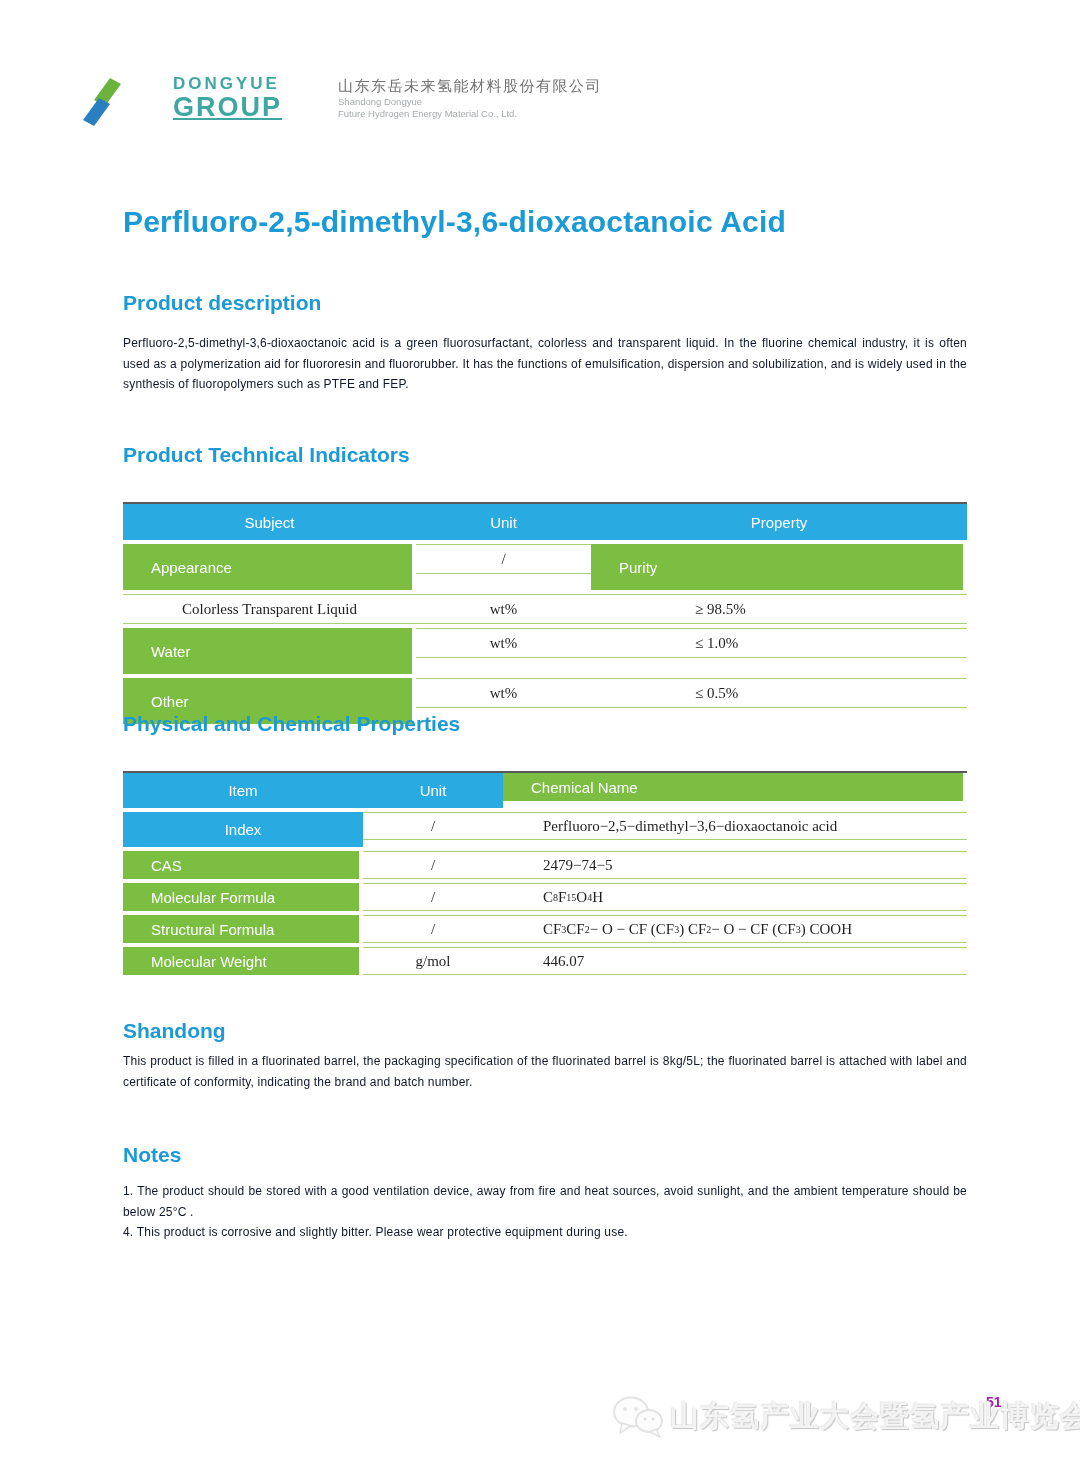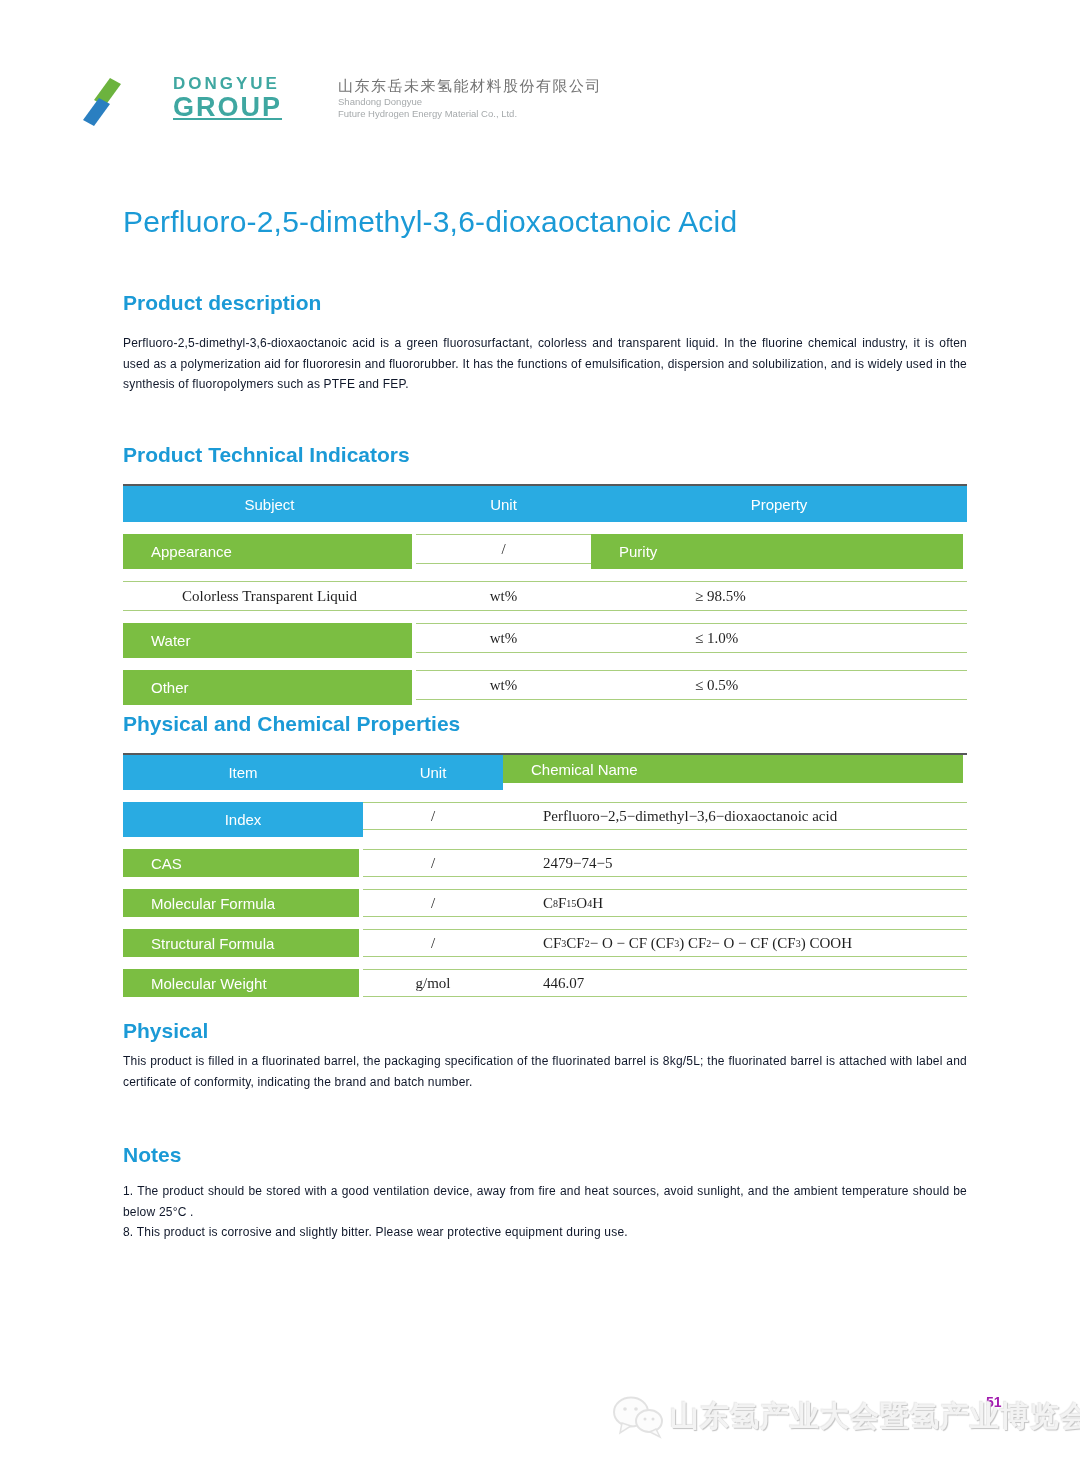--- a/index.html
+++ b/index.html
@@ -14,48 +14,48 @@
   .logo-mark { width:38px; height:52px; margin-top:2px; }
   .logo-text { margin-left:12px; color:#3fa7a1; }
   .logo-line1 { font-size:17px; font-weight:bold; letter-spacing:3px; line-height:19px; }
   .logo-line2 { font-size:27px; font-weight:bold; letter-spacing:2px; line-height:28px;text-decoration:underline; }
   .logo-company { margin-left:16px; padding-top:2px; }
   .company-cn { font-size:15px; color:#737373; letter-spacing:1.5px; line-height:20px; }
   .company-en { font-size:9.5px; color:#a6aaac; line-height:12px; }
   
   .content { position:absolute; left:123px; top:0; width:844px; height:100%; }
   .abs { position:absolute; left:0; width:844px; }
-  .page-title { top:205px; font-size:30px; font-weight:normal; color:#1b9ad6; letter-spacing:0.2px; }
+  .page-title { top:205px; font-size:30px; font-weight:bold; color:#1b9ad6; letter-spacing:0.2px; }
   .section-heading { font-size:21px; font-weight:bold; color:#1b9ad6; }
   .h-desc { top:291px; }
   .h-tech { top:443px; }
   .h-phys { top:712px; }
   .h-pack { top:1019px; }
   .h-notes { top:1143px; }
   .body-text {
     font-size:12px; line-height:20.5px; color:#0f172a;
     text-align:justify; letter-spacing:0.2px;
   }
   .t-desc { top:333px; }
   .t-pack { top:1051px; }
   .t-notes { top:1181px; }
   .t-notes p { margin:0; }
   
-  .dy-table { display:grid; row-gap:12px; border-top:2px solid #57585a; }
+  .dy-table { display:grid; row-gap:4px; border-top:2px solid #57585a;margin-top:18px; }
   .tbl-tech { position:absolute; top:484px; grid-template-columns:293px 175px 376px; }
   .tbl-phys { position:absolute; top:753px; grid-template-columns:240px 140px 464px; }
   .cell { display:flex; align-items:center; }
   .cell-head {
     background:#29abe2; color:#ffffff; font-size:15px; height:36px;
     justify-content:center;
   }
   .tbl-phys .cell-head { height:35px; }
   .cell-label {
     background:#7bbe42; color:#ffffff; font-size:15px;
-    padding-left:28px; margin-right:4px; height:35px;
+    padding-left:28px; margin-right:4px; height:46px;
   }
   .tbl-phys .cell-label { height:28px; }
   .cell-val {
     font-family:"Liberation Serif","DejaVu Serif",serif;
     font-size:15px; color:#1f1f1f; height:30px;
     border-top:1px solid #a9cf7f; border-bottom:1px solid #a9cf7f;
   }
   .tbl-phys .cell-val { height:28px; }
   .cell-unit { justify-content:center; }
   .cell-prop-center { justify-content:center; }
@@ -146,27 +146,27 @@
 
       <div class="cell cell-label">Structural Formula</div>
       <div class="cell cell-val cell-unit">/</div>
       <div class="cell cell-val cell-index">CF<sub>3</sub> CF<sub>2</sub> − O − CF (CF<sub>3</sub>) CF<sub>2</sub> − O − CF (CF<sub>3</sub>) COOH</div>
 
       <div class="cell cell-label">Molecular Weight</div>
       <div class="cell cell-val cell-unit row-last">g/mol</div>
       <div class="cell cell-val cell-index row-last">446.07</div>
     </div>
 
-    <h2 class="abs section-heading h-pack">Physical</h2>
+    <h2 class="abs section-heading h-pack">Shandong</h2>
     <p class="abs body-text t-pack">This product is filled in a fluorinated barrel, the packaging specification of the fluorinated barrel is 8kg/5L; the fluorinated barrel is attached with label and certificate of conformity, indicating the brand and batch number.</p>
 
     <h2 class="abs section-heading h-notes">Notes</h2>
     <div class="abs body-text t-notes">
       <p>1. The product should be stored with a good ventilation device, away from fire and heat sources, avoid sunlight, and the ambient temperature should be below 25°C .</p>
-      <p>8. This product is corrosive and slightly bitter. Please wear protective equipment during use.</p>
+      <p>4. This product is corrosive and slightly bitter. Please wear protective equipment during use.</p>
     </div>
   </div>
 
   <div class="page-number">51</div>
   <div class="watermark">
     <svg class="wechat-icon" viewBox="0 0 52 48" xmlns="http://www.w3.org/2000/svg">
       <ellipse cx="19" cy="19" rx="17" ry="14.5" fill="#fafafa" stroke="#cccccc" stroke-width="2"></ellipse>
       <polygon points="10,30 8,40 19,33" fill="#fafafa" stroke="#cccccc" stroke-width="1.5"></polygon>
       <ellipse cx="37" cy="28" rx="13" ry="11" fill="#fafafa" stroke="#cccccc" stroke-width="2"></ellipse>
       <polygon points="44,36 48,44 38,39" fill="#fafafa" stroke="#cccccc" stroke-width="1.5"></polygon>

